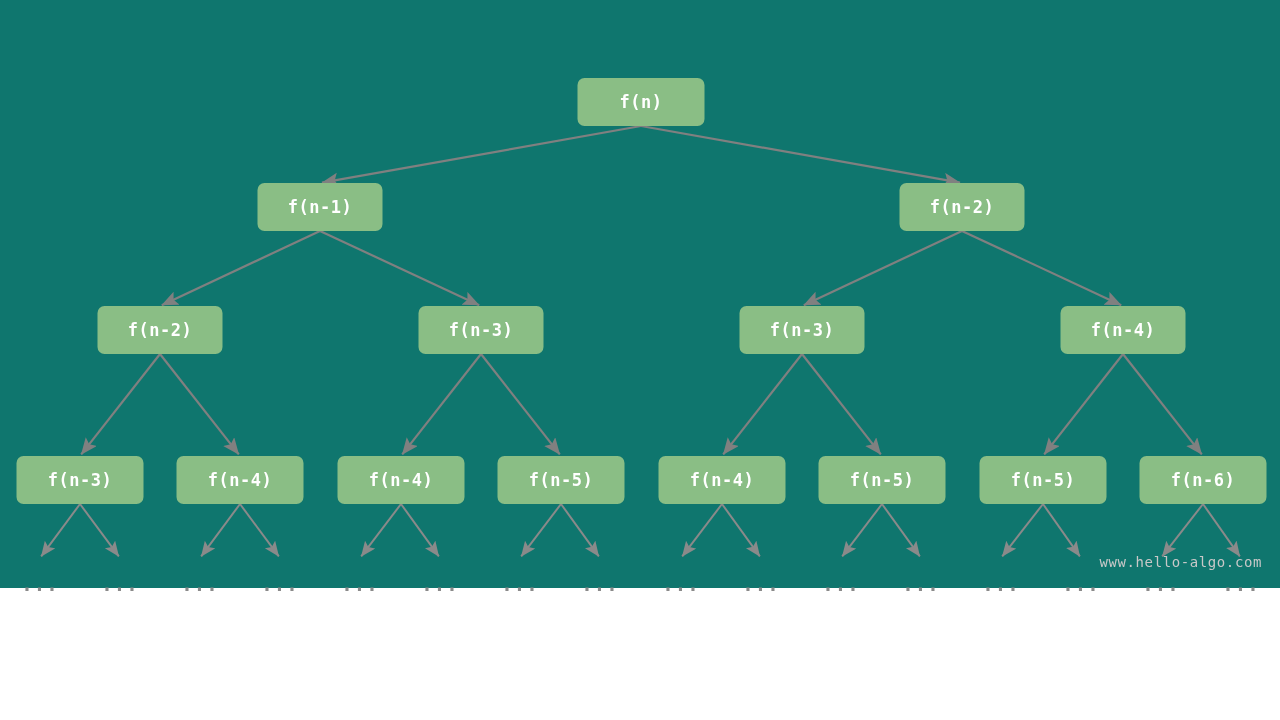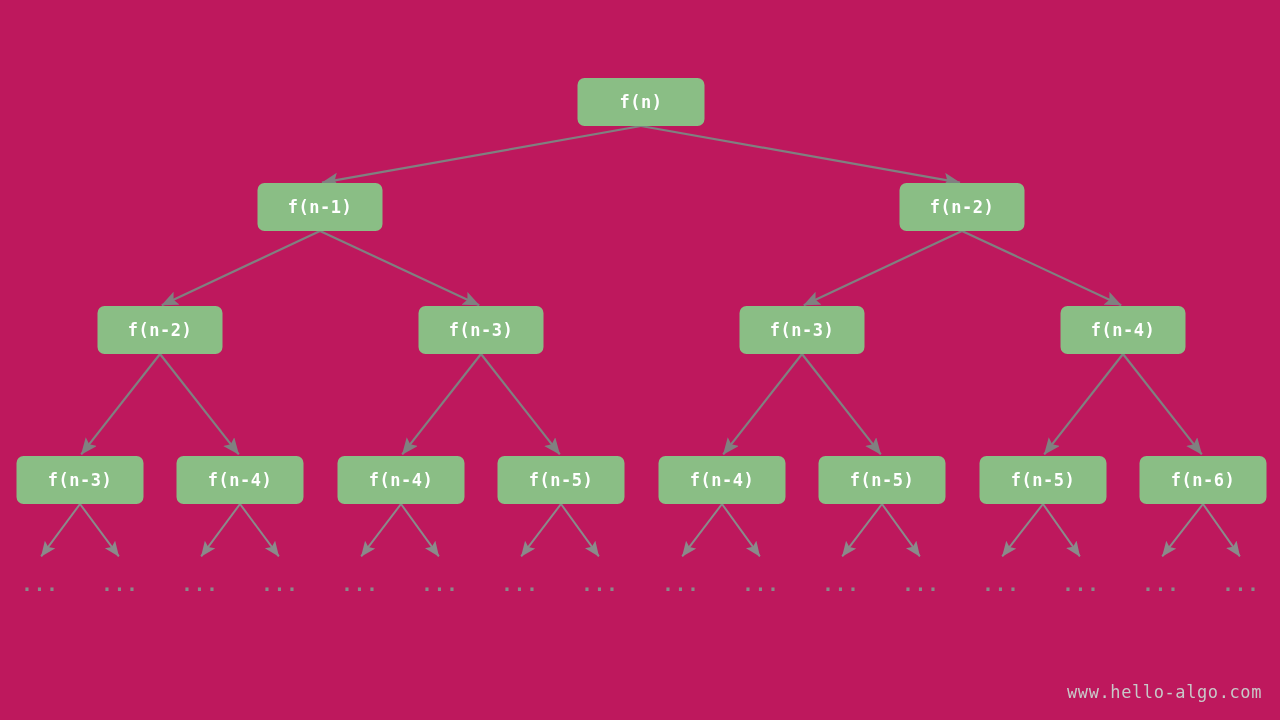--- a/index.html
+++ b/index.html
@@ -9,22 +9,22 @@
   }
   body {
     width: 1280px;
     height: 720px;
     overflow: hidden;
     font-family: "DejaVu Sans Mono", monospace;
   }
   #canvas {
     position: relative;
     width: 1280px;
-    height: 720px;
-    background: #be185d;
+    height: 588px;
+    background: #0f766e;
   }
   svg#tree {
     position: absolute;
     left: 0;
     top: 0;
     width: 1280px;
     height: 720px;
     display: block;
   }
   .node-rect {
@@ -57,21 +57,21 @@
     text-anchor: middle;
     dominant-baseline: middle;
     letter-spacing: 1px;
   }
   .watermark {
     position: absolute;
     right: 18px;
     bottom: 18px;
     color: #c8c8c8;
     font-family: "DejaVu Sans Mono", monospace;
-    font-size: 17px;
+    font-size: 14px;
     letter-spacing: 0.6px;
     white-space: nowrap;
   }
 </style>
 </head>
 <body>
 
 <div id="canvas">
   <svg id="tree" viewBox="0 0 1280 720">
     <defs>

